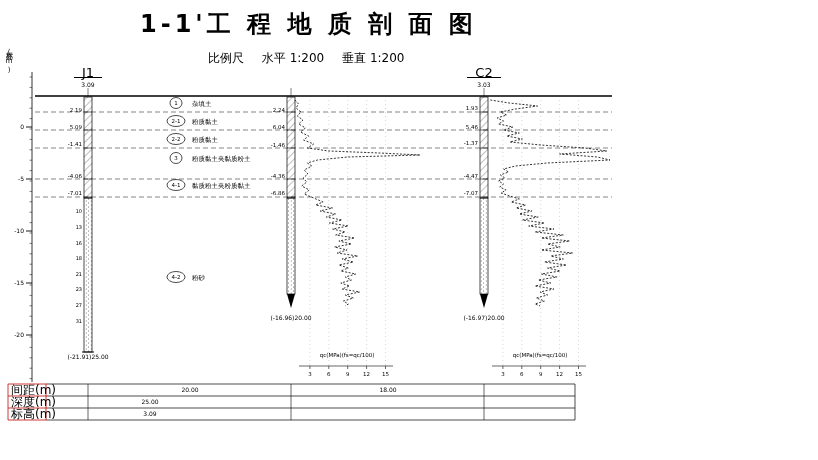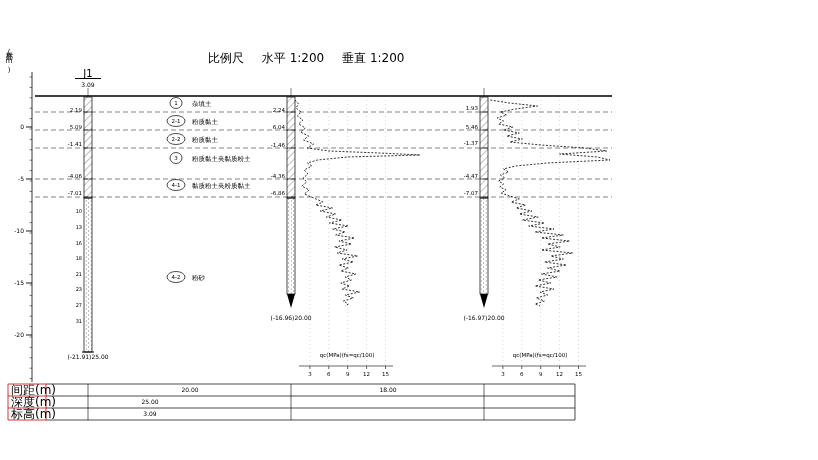--- a/index.html
+++ b/index.html
@@ -6,21 +6,21 @@
   .canvas{position:relative;width:818px;height:460px;background:#fff;overflow:hidden;
           font-family:"DejaVu Sans","Liberation Sans",sans-serif;color:#000;}
   #drawing{position:absolute;left:0;top:0;}
   svg text{font-family:"DejaVu Sans","Liberation Sans",sans-serif;}
   .abs{position:absolute;}
   .title{left:140px;top:8px;font-size:24px;font-weight:bold;letter-spacing:4px;white-space:nowrap;}
   .scale-note{left:208px;top:50px;font-size:12px;white-space:nowrap;}
   .scale-note span{margin-right:14px;}
   .elev-label{left:4px;top:46px;font-size:7px;writing-mode:vertical-rl;text-orientation:upright;letter-spacing:1px;}
   .bh-header{width:56px;text-align:center;}
-  .bh-id{display:inline-block;font-size:10px;border-bottom:1px solid #000;padding:0 8px;line-height:9px;}
+  .bh-id{display:inline-block;font-size:13px;border-bottom:1px solid #000;padding:0 8px;line-height:9px;}
   .bh-elev{font-size:6px;line-height:8px;}
   .bh-bottom{width:84px;text-align:center;font-size:6px;white-space:nowrap;}
   .qc-label{width:110px;text-align:center;font-size:5.5px;white-space:nowrap;}
   .tbl-label{font-size:12px;line-height:11px;white-space:nowrap;}
 </style>
 </head>
 <body>
 
 <div class="canvas">
 
@@ -196,33 +196,38 @@
       <line x1="575" y1="384" x2="575" y2="420" stroke="#000" stroke-width="0.7"></line>
       <line x1="88" y1="384" x2="88" y2="420" stroke="#000" stroke-width="0.6"></line>
       <line x1="291" y1="384" x2="291" y2="420" stroke="#000" stroke-width="0.6"></line>
       <line x1="484" y1="384" x2="484" y2="420" stroke="#000" stroke-width="0.6"></line>
       <text x="190" y="392" font-size="6" text-anchor="middle" fill="#000">20.00</text>
       <text x="388" y="392" font-size="6" text-anchor="middle" fill="#000">18.00</text>
       <text x="150" y="404" font-size="6" text-anchor="middle" fill="#000">25.00</text>
       <text x="150" y="416" font-size="6" text-anchor="middle" fill="#000">3.09</text>
     </svg>
 
+  <div class="abs title">1-1'工 程 地 质 剖 面 图</div>
 
   <div class="abs scale-note">
     <span>比例尺</span>
     <span>水平 1:200</span>
     <span>垂直 1:200</span>
   </div>
 
   <div class="abs elev-label">标高(m)</div>
 
   <div class="abs bh-header" style="left:60px;top:62px;">
     <div class="bh-id">J1</div>
     <div class="bh-elev">3.09</div>
   </div>
+  <div class="abs bh-header" style="left:456px;top:62px;">
+    <div class="bh-id">C2</div>
+    <div class="bh-elev">3.03</div>
+  </div>
 
   <div class="abs bh-bottom" style="left:46px;top:353px;">(-21.91)25.00</div>
   <div class="abs bh-bottom" style="left:249px;top:314px;">(-16.96)20.00</div>
   <div class="abs bh-bottom" style="left:442px;top:314px;">(-16.97)20.00</div>
 
   <div class="abs qc-label" style="left:292px;top:352px;">qc(MPa)(fs=qc/100)</div>
   <div class="abs qc-label" style="left:485px;top:352px;">qc(MPa)(fs=qc/100)</div>
 
   <div class="abs tbl-label" style="left:11px;top:385px;">间距(m)</div>
   <div class="abs tbl-label" style="left:11px;top:397px;">深度(m)</div>

